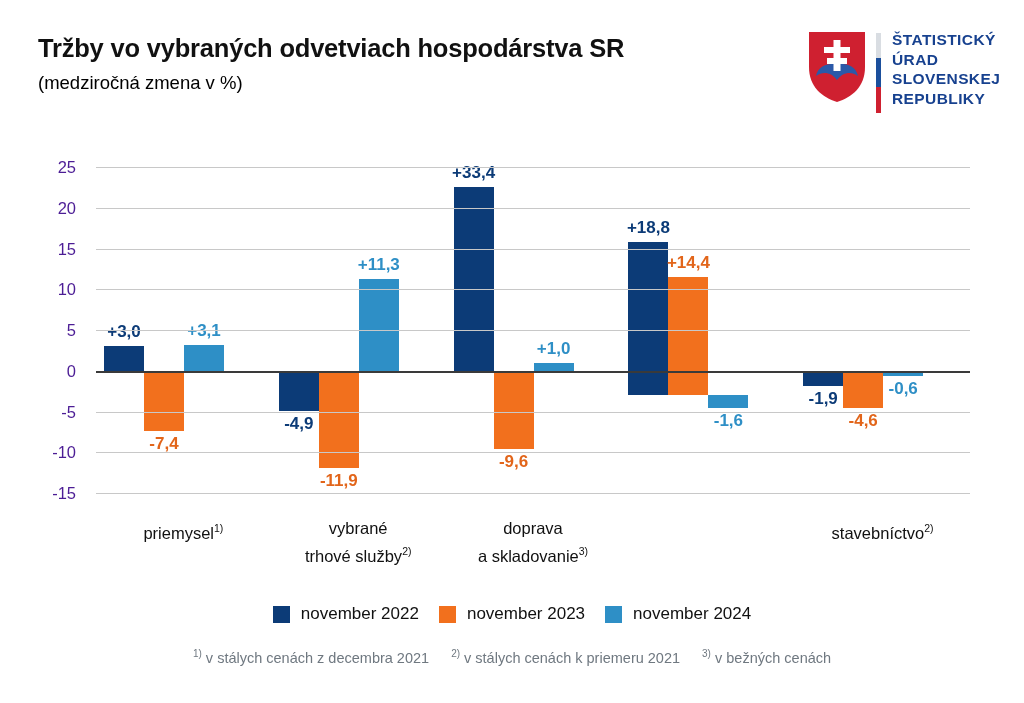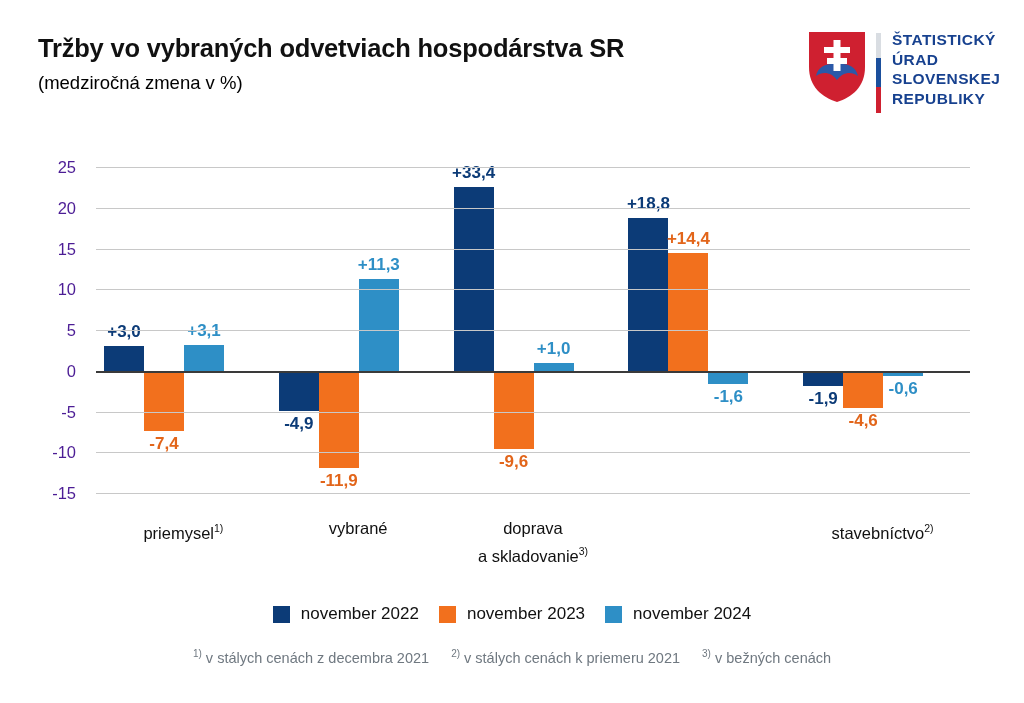--- a/index.html
+++ b/index.html
@@ -278,21 +278,21 @@
           <div class="vlabel c2" style="left: 63px; top: 87.655px;">+11,3</div>
         </div>
         <div class="group" style="left: 349.6px; width: 174.8px;">
           <div class="bar s0" title="november 2022 +22,6" style="top: 19.56px; height: 184.19px;"></div>
           <div class="vlabel c0" style="left: -17px; top: -4.44px;">+33,4</div>
           <div class="bar s1" title="november 2023 -9,6" style="top: 203.75px; height: 78.24px;"></div>
           <div class="vlabel c1" style="left: 23px; top: 284.99px;">-9,6</div>
           <div class="bar s2" title="november 2024 +1,0" style="top: 195.6px; height: 8.15px;"></div>
           <div class="vlabel c2" style="left: 63px; top: 171.6px;">+1,0</div>
         </div>
-        <div class="group" style="left: 524.4px; width: 174.8px;">
+        <div class="group" style="left: 524.4px; width: 174.8px; margin-top: 24px;">
           <div class="bar s0" title="november 2022 +18,8" style="top: 50.53px; height: 153.22px;"></div>
           <div class="vlabel c0" style="left: -17px; top: 26.53px;">+18,8</div>
           <div class="bar s1" title="november 2023 +14,4" style="top: 86.39px; height: 117.36px;"></div>
           <div class="vlabel c1" style="left: 23px; top: 62.39px;">+14,4</div>
           <div class="bar s2" title="november 2024 -1,6" style="top: 203.75px; height: 13.04px;"></div>
           <div class="vlabel c2" style="left: 63px; top: 219.79px;">-1,6</div>
         </div>
         <div class="group" style="left: 699.2px; width: 174.8px;">
           <div class="bar s0" title="november 2022 -1,9" style="top: 203.75px; height: 15.485px;"></div>
           <div class="vlabel c0" style="left: -17px; top: 222.235px;">-1,9</div>
@@ -311,20 +311,21 @@
       <div class="gridline" style="top: 244.5px;"></div>
       <div class="gridline" style="top: 285.25px;"></div>
       <div class="gridline" style="top: 326px;"></div>
     </div>
   <div class="catlabels" id="catlabels">
       <div class="catlabel" style="left: -17.6px;">
         <div>priemysel<sup>1)</sup></div>
       </div>
       <div class="catlabel" style="left: 157.2px;">
         <div>vybrané</div>
+        <div>trhové služby<sup>2)</sup></div>
       </div>
       <div class="catlabel" style="left: 332px;">
         <div>doprava</div>
         <div>a skladovanie<sup>3)</sup></div>
       </div>
       <div class="catlabel" style="left: 681.6px;">
         <div>stavebníctvo<sup>2)</sup></div>
       </div>
     </div>
 </div>

